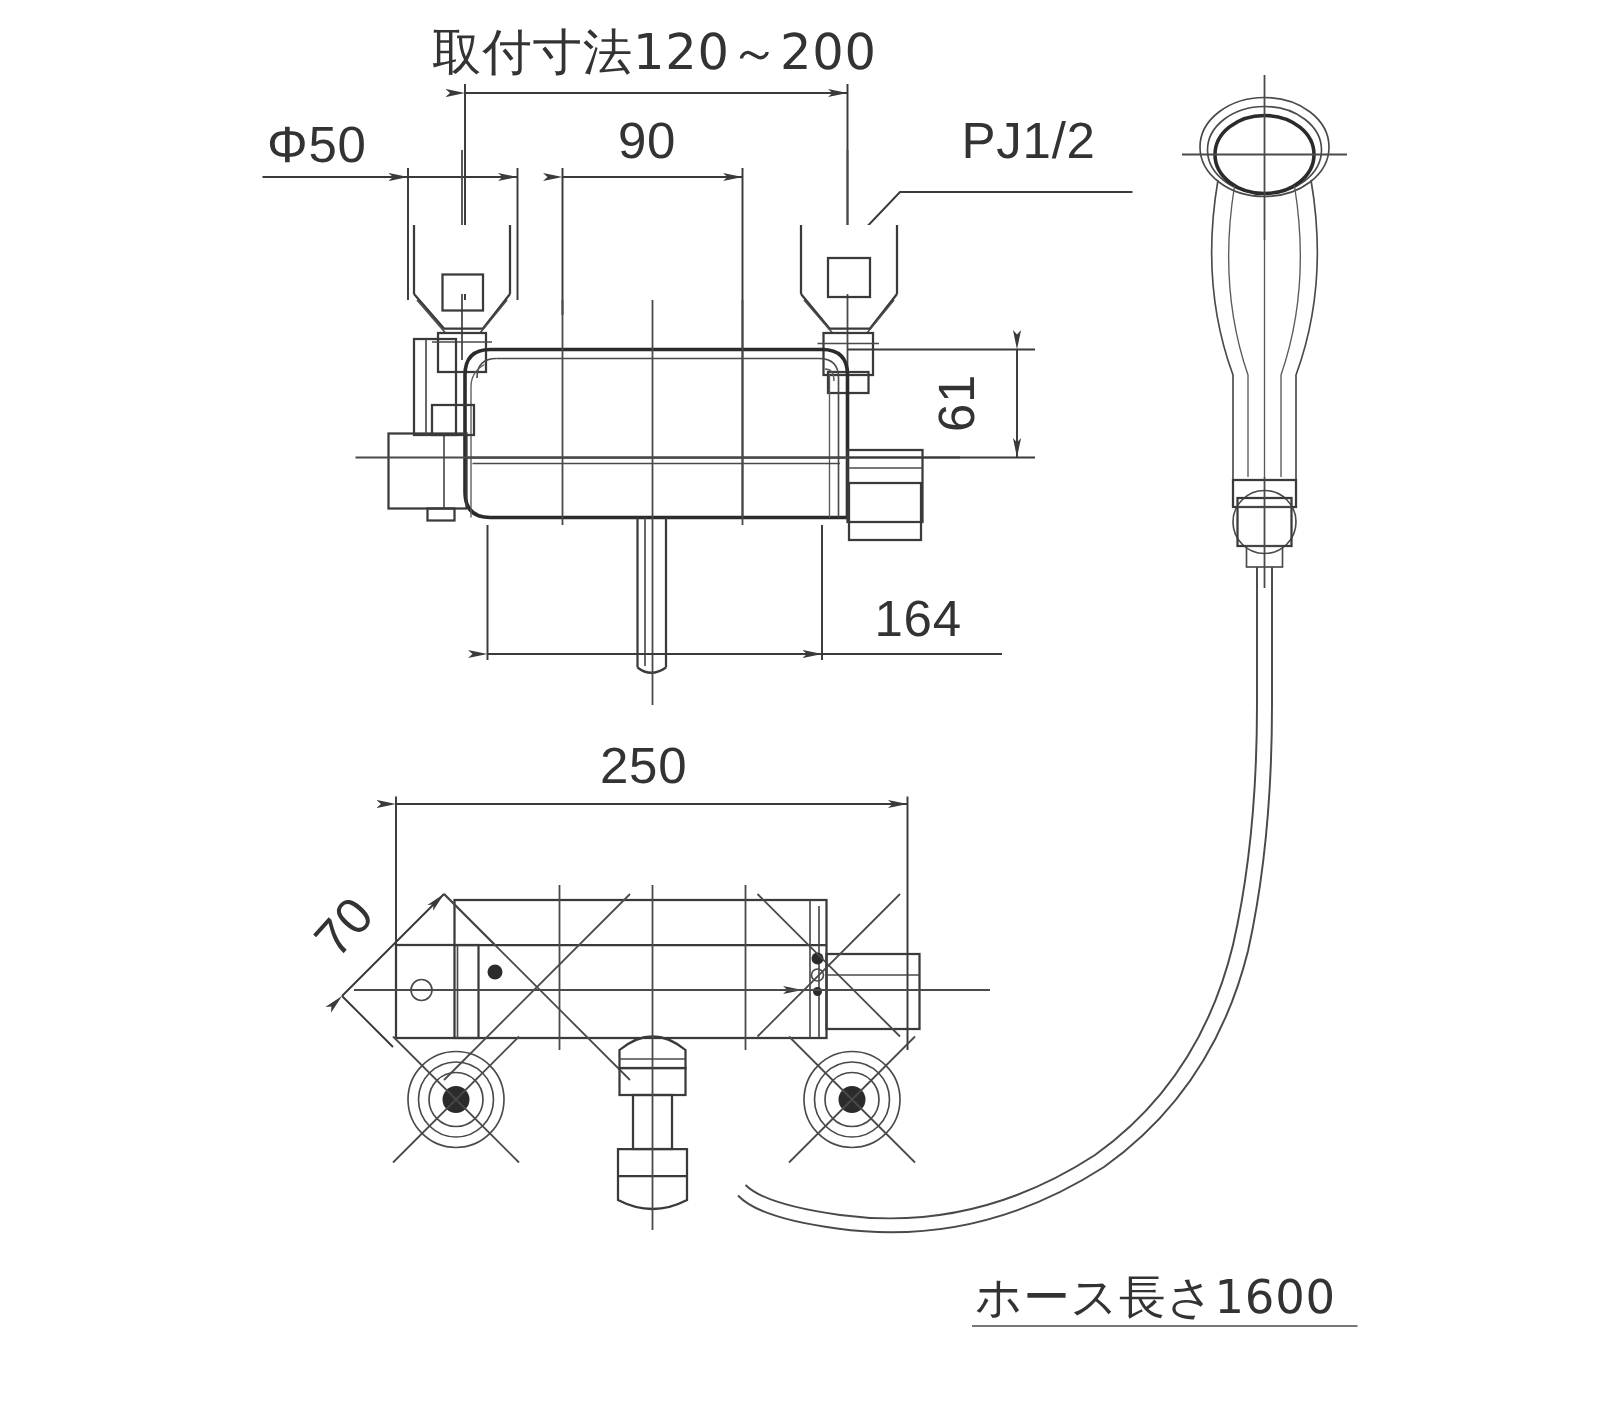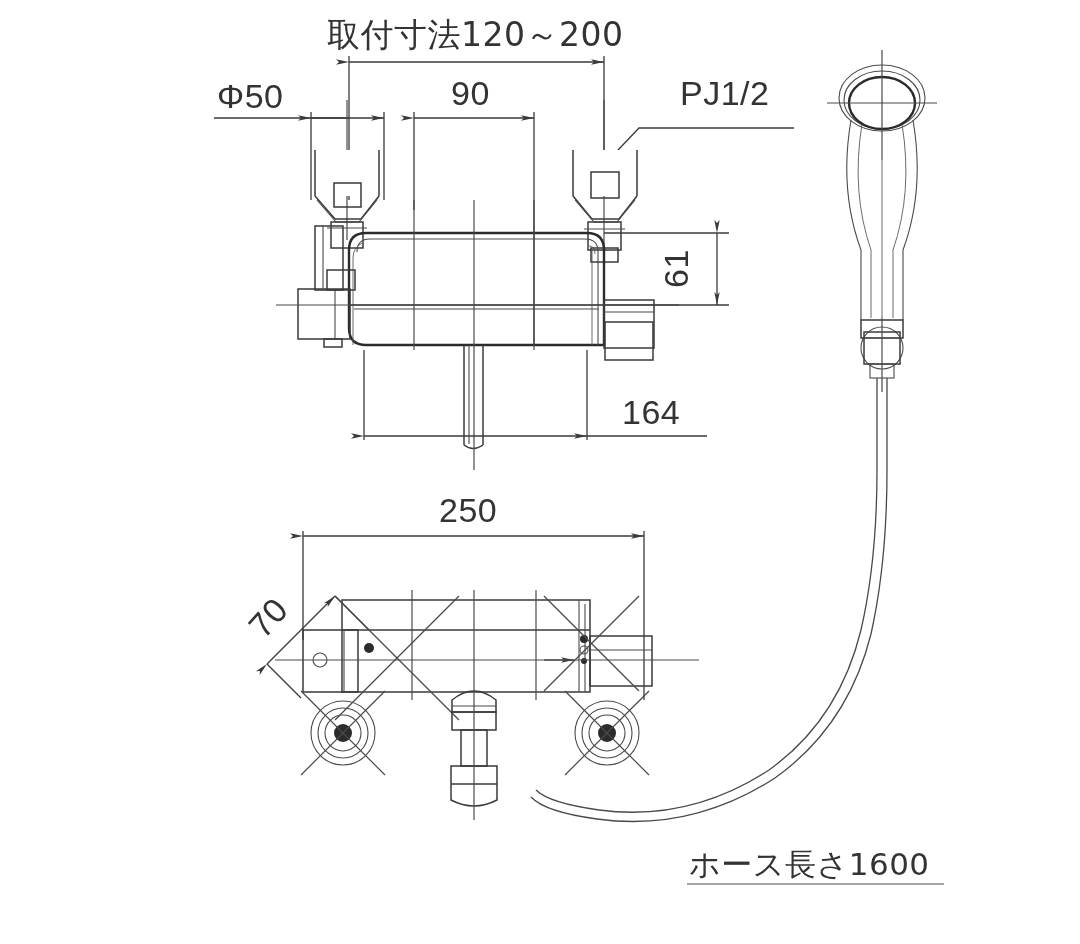--- a/index.html
+++ b/index.html
@@ -13,21 +13,20 @@
     font-family: "Liberation Sans", sans-serif;
     position: relative;
     overflow: hidden;
   }
   #drawing-root {
     position: absolute;
     left: 0;
     top: 0;
     width: 880px;
     height: 944px;
-    margin-left: 39px;
   }
   svg#technical-drawing {
     display: block;
     width: 1080px;
     height: 944px;
     background: #ffffff;
   }
   .ln {
     fill: none;
     stroke: #3a3a3a;

